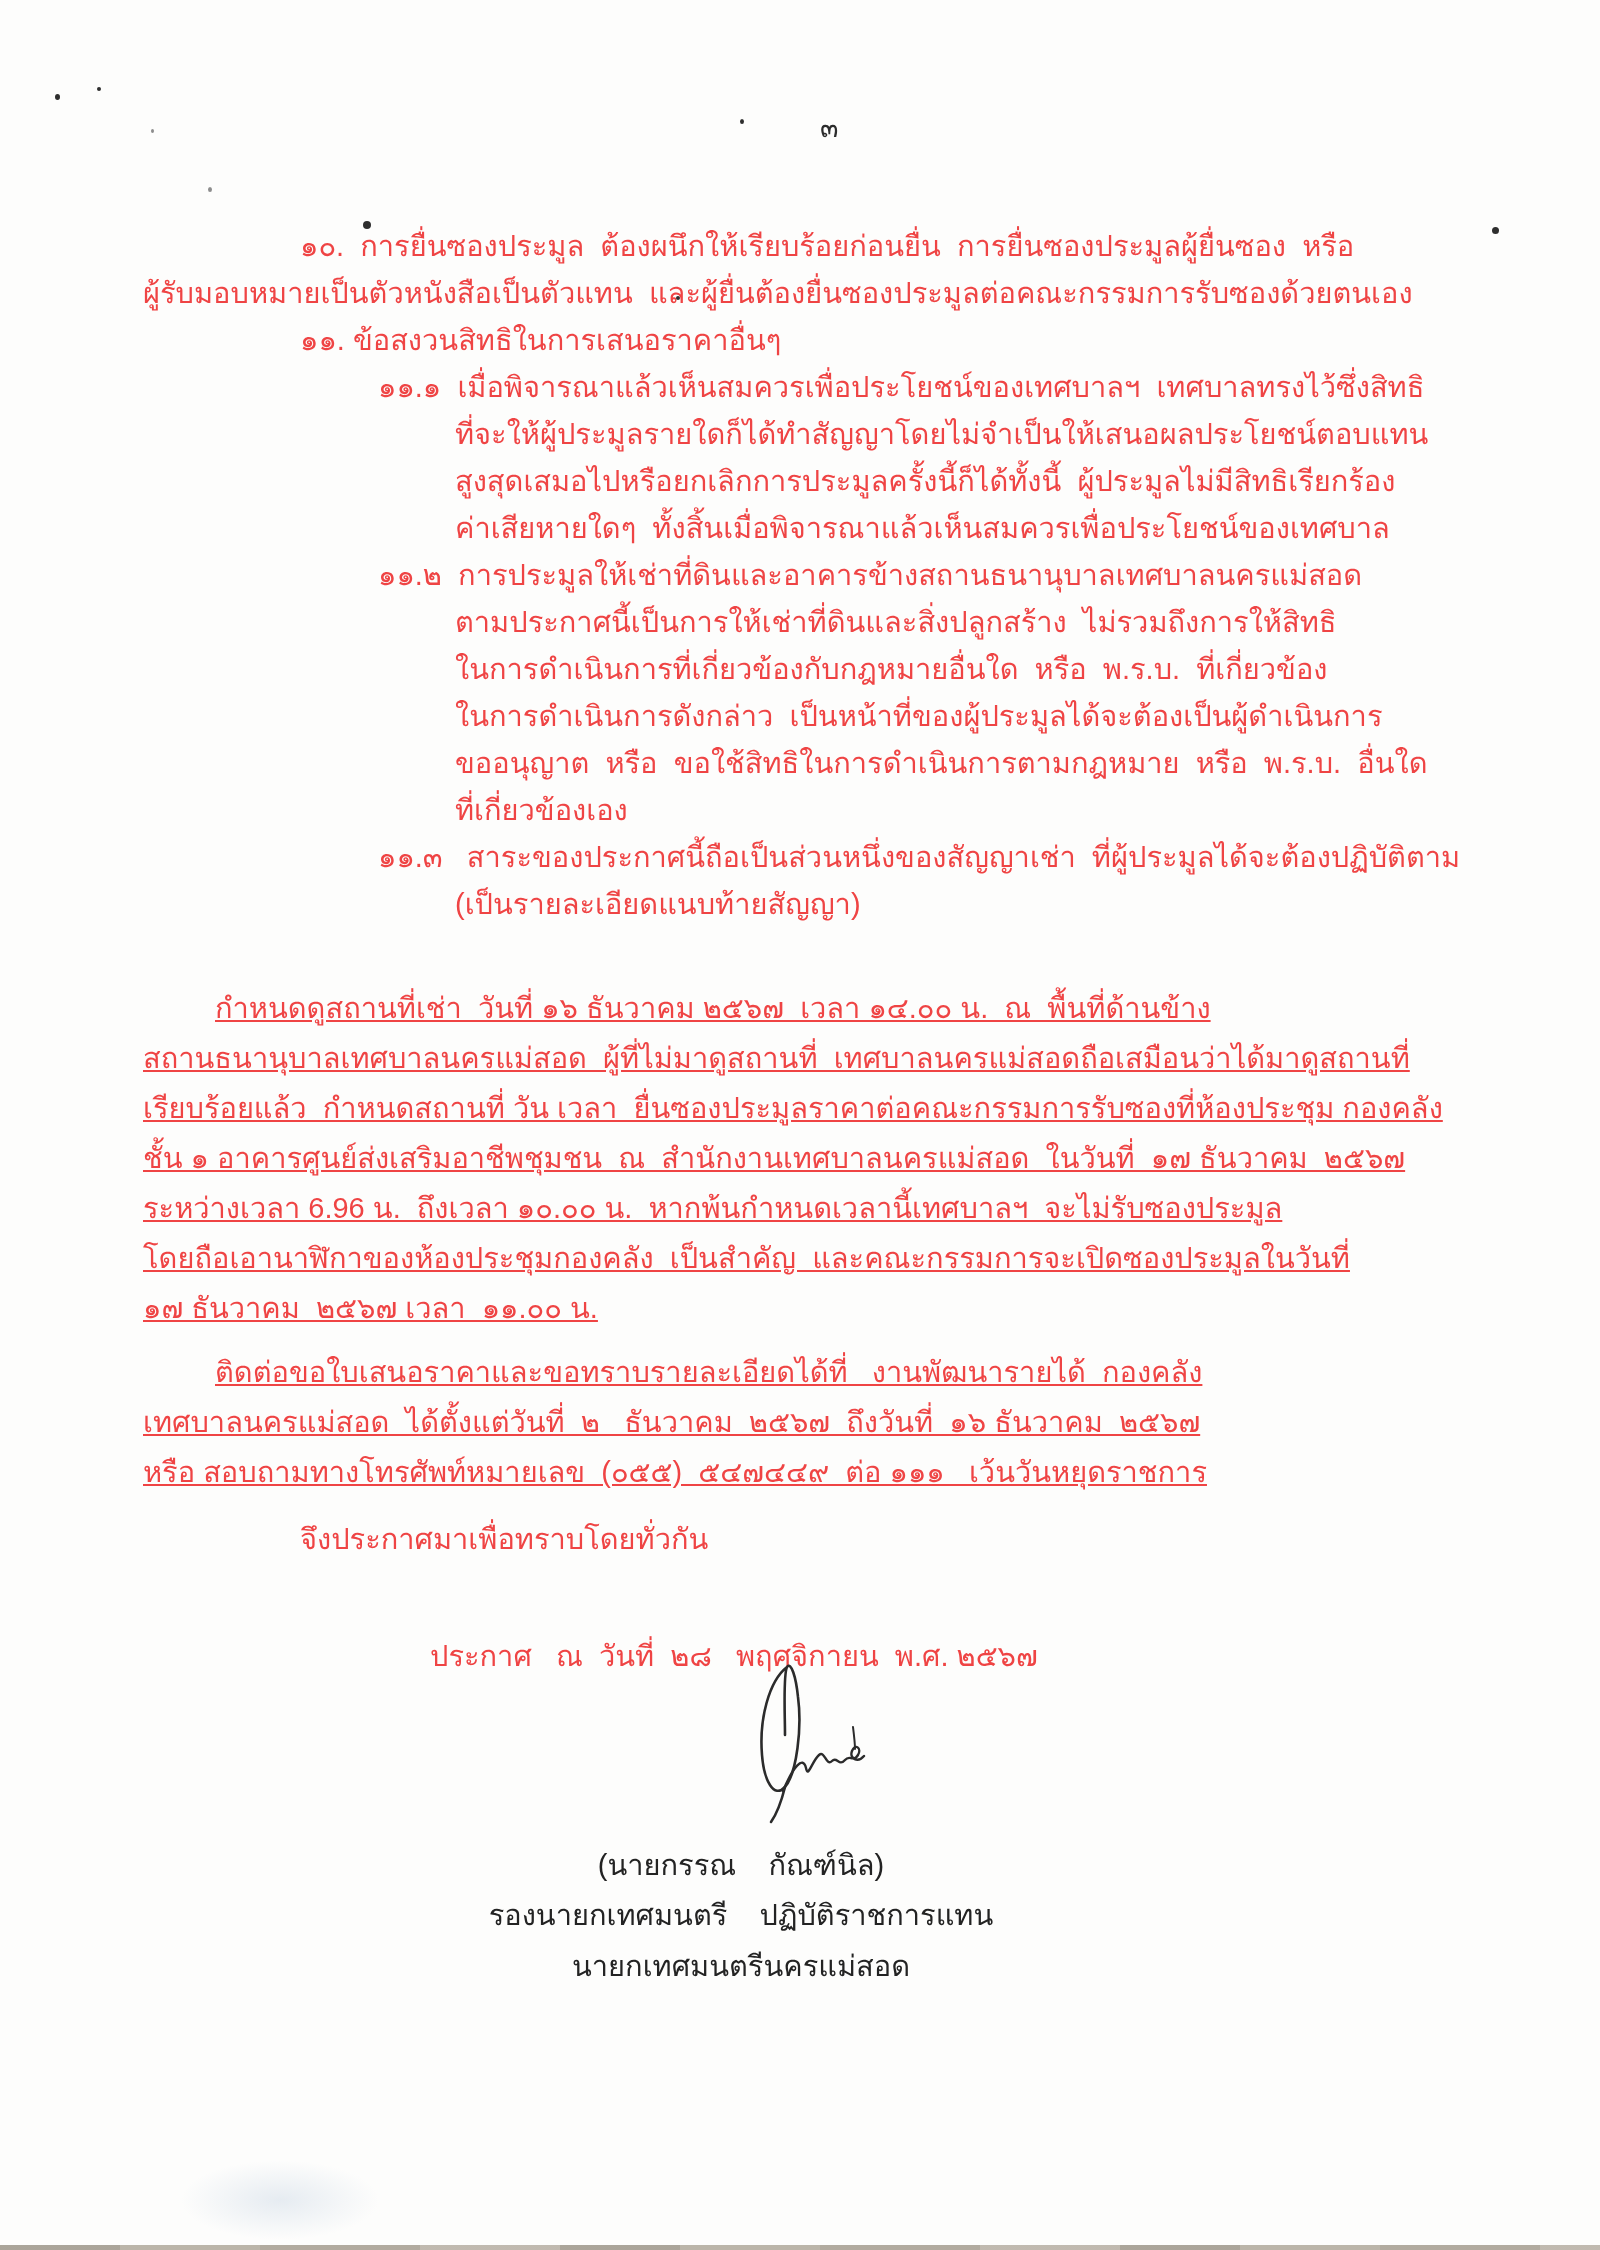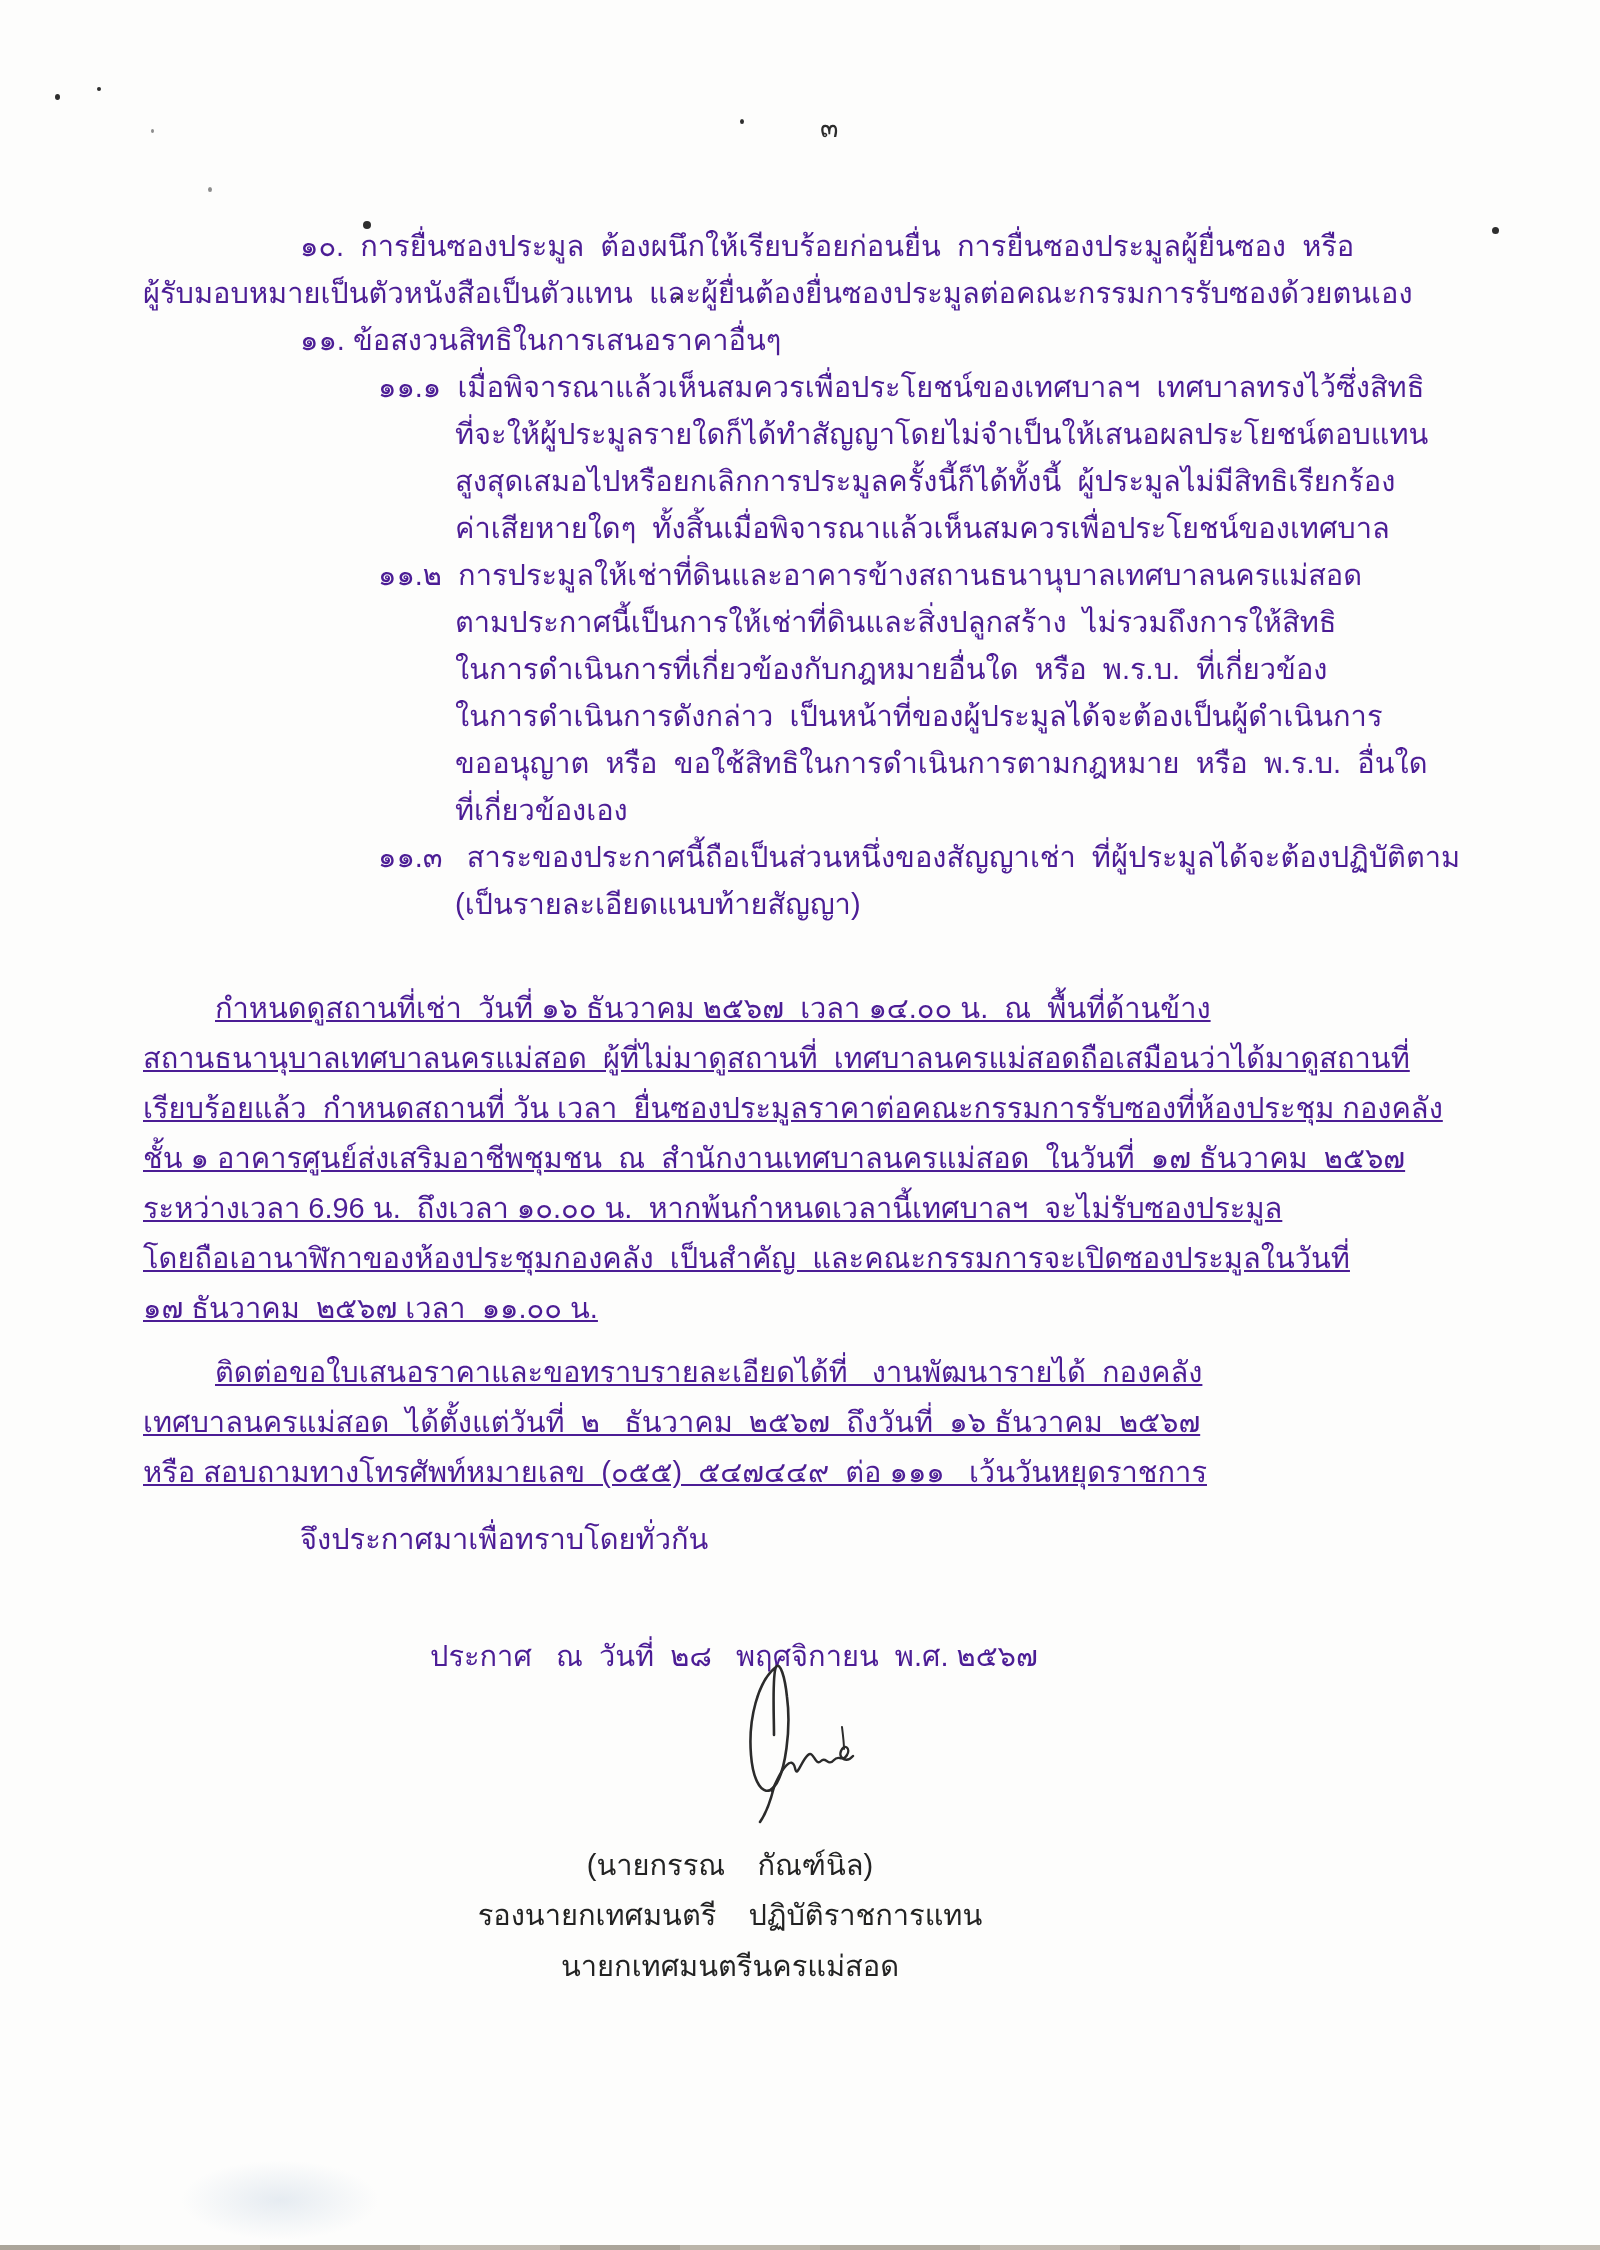--- a/index.html
+++ b/index.html
@@ -19,34 +19,34 @@
     content:"";position:absolute;left:180px;top:2160px;width:200px;height:80px;
     background:radial-gradient(ellipse at center, rgba(176,195,216,.30), rgba(176,195,216,0) 70%);
     pointer-events:none;
   }
   .page-number{
     position:absolute;left:820px;top:106px;
     font-size:27px;color:#2c2c2c;
   }
   .content{
     position:absolute;left:143px;top:223px;width:1330px;
-    font-size:29px;color:#4c1d95;
+    font-size:29px;color:#ef4444;
   }
   .line{white-space:pre;}
   .clauses .line{line-height:47px;height:47px;}
   .i1{padding-left:157px;}
   .i2{padding-left:235px;}
   .i3{padding-left:312px;}
   .para .line{line-height:50px;height:50px;text-decoration:underline;}
   .p1{margin-top:55px;}
   .p2{margin-top:14px;}
   .closing{margin-top:17px;line-height:50px;white-space:pre;padding-left:157px;}
   .announce{margin-top:67px;line-height:50px;white-space:pre;padding-left:287px;}
   .sig-block{
-    position:absolute;left:450px;top:1655px;width:560px;
+    position:absolute;left:461px;top:1655px;width:560px;
     text-align:center;
   }
   .sig-mark-wrap{padding-left:150px;height:175px;}
   .sig-mark-wrap svg{display:inline-block;}
   .sig-name{margin-top:10px;line-height:50px;white-space:pre;font-size:29px;}
   .sig-title{line-height:51px;white-space:pre;font-size:29px;}
   .speck{position:absolute;border-radius:50%;background:#2e2e2e;}
   .speck.faint{background:#8d8d8d;}
   .scan-edge{
     position:absolute;left:0;bottom:0;width:1600px;height:5px;

